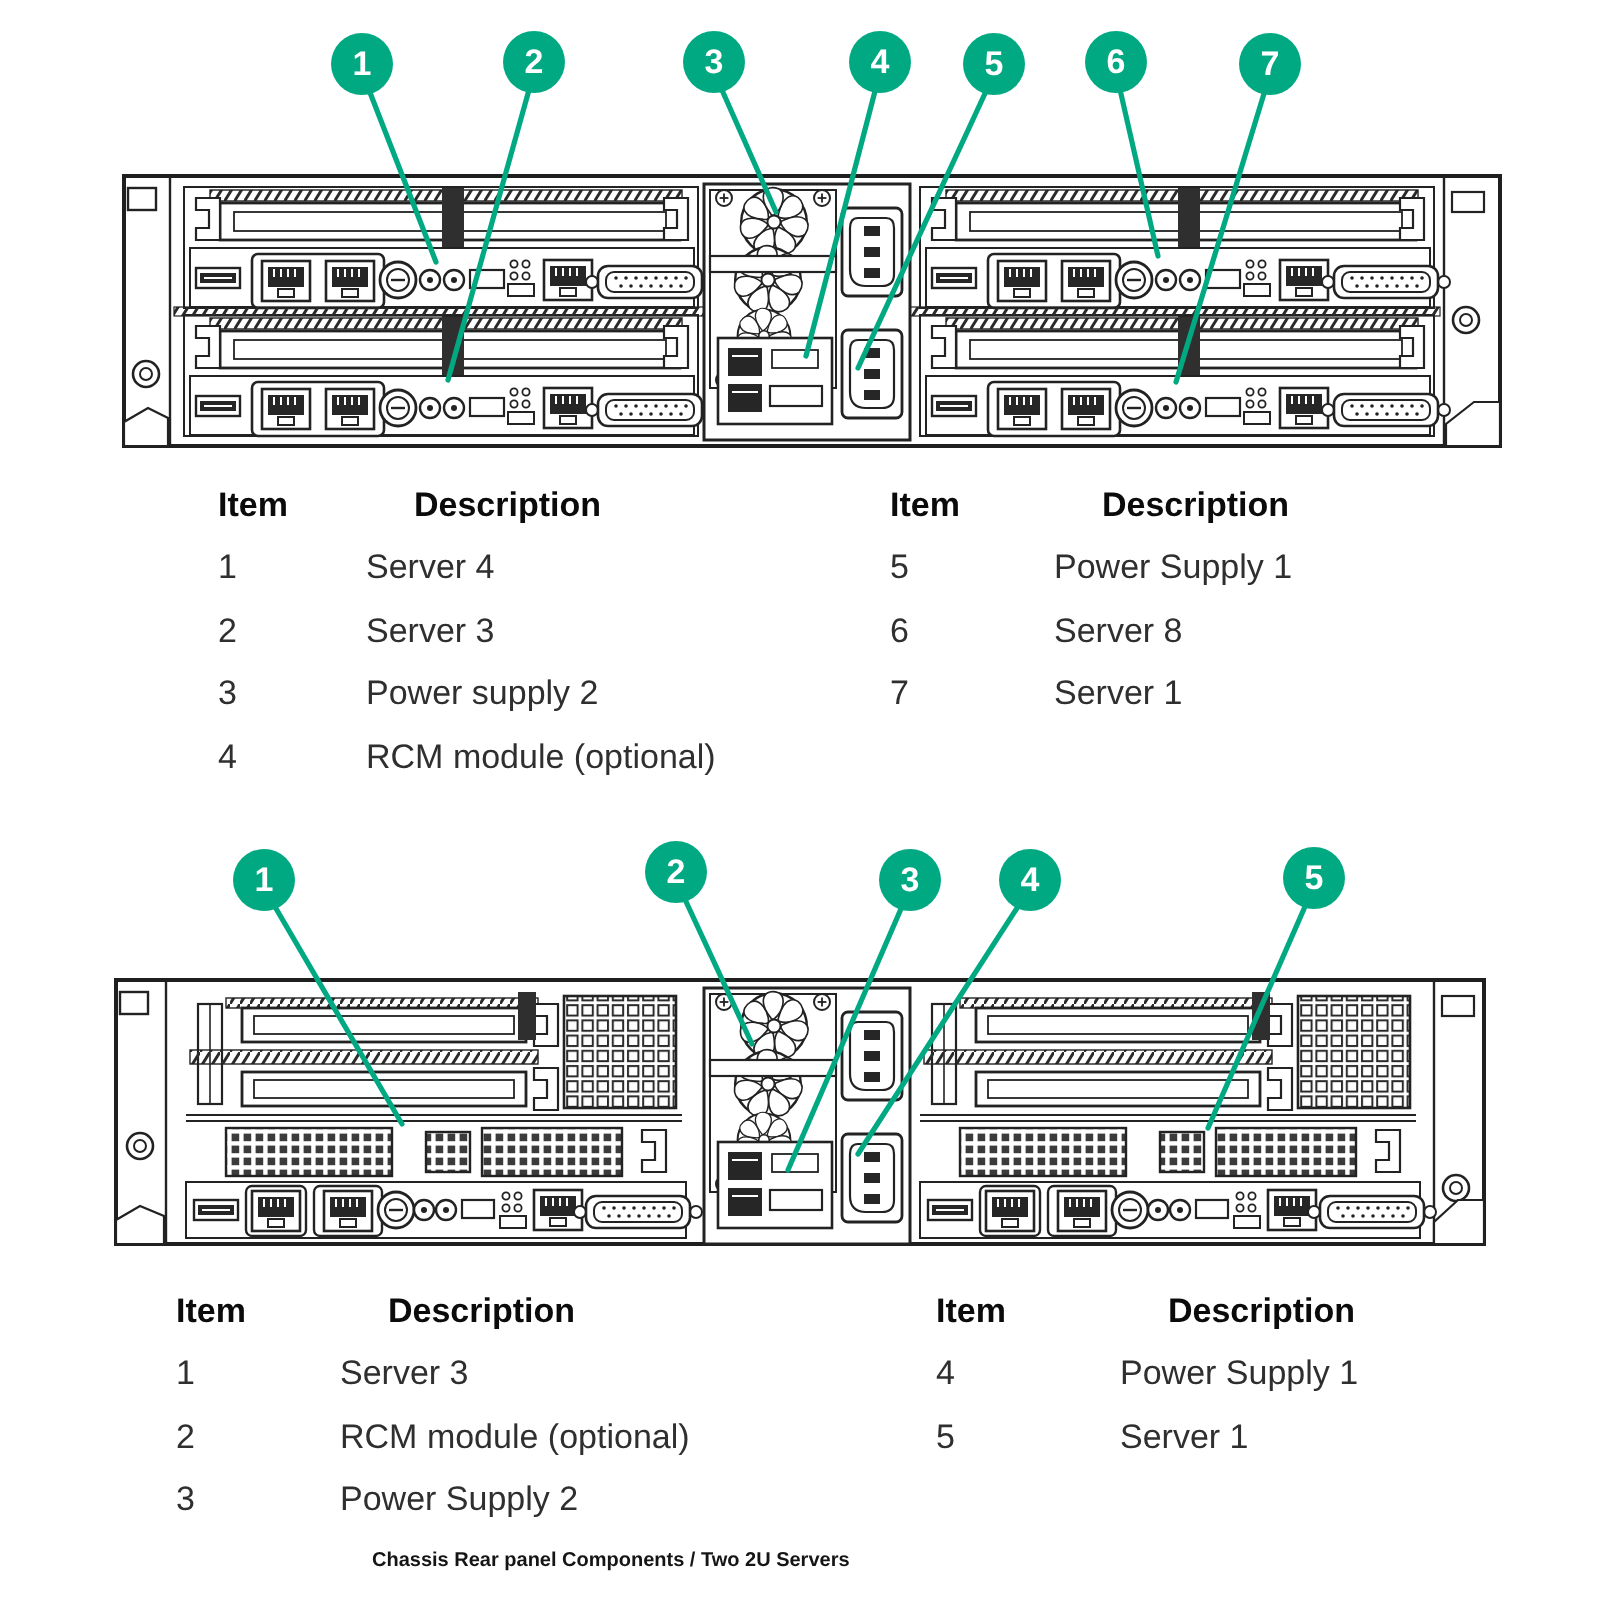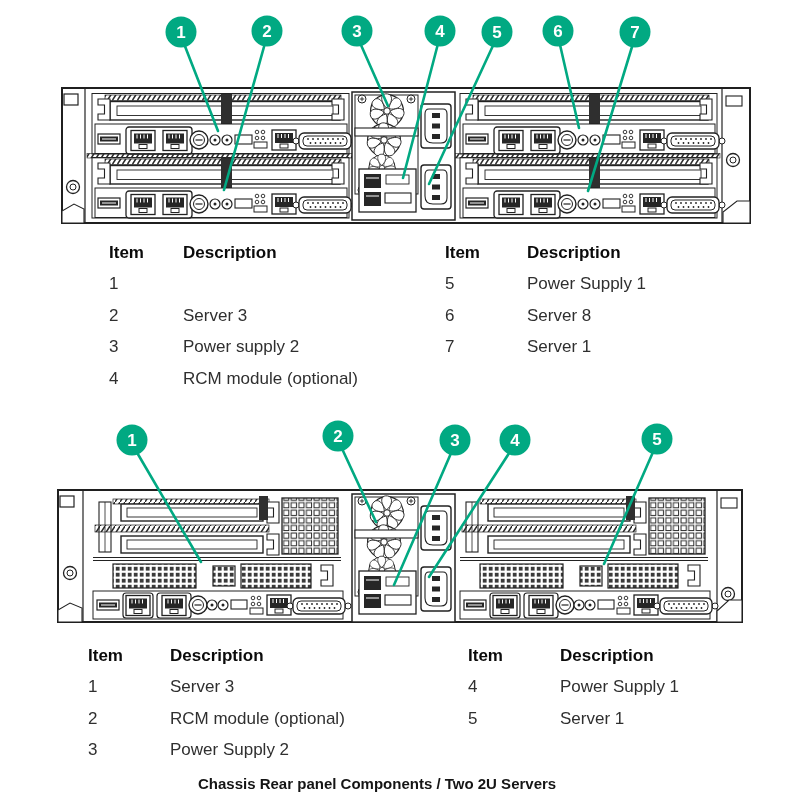--- a/index.html
+++ b/index.html
@@ -4,22 +4,22 @@
 <style>
   html,body{margin:0;padding:0;background:#fff;}
   #page{position:relative;width:800px;height:800px;background:#fff;overflow:hidden;
         font-family:"Liberation Sans", sans-serif;}
   #diagram-svg{position:absolute;left:0;top:0;z-index:1;}
   .co{position:absolute;z-index:3;width:31px;height:31px;border-radius:50%;
       background:#01A982;color:#fff;font-size:17px;font-weight:bold;line-height:31px;
       text-align:center;transform:translate(-50%,-50%);}
   .tbl{position:absolute;z-index:2;color:#2f2f2f;font-size:17px;}
   .tbl .tr{display:grid;grid-template-columns:var(--c) auto;height:31.5px;align-items:center;white-space:nowrap;}
-  .tbl .th{font-weight:bold;color:#0b0b0b;}
-  .caption{position:absolute;z-index:2;left:198px;top:775px;font-size:15px;font-weight:bold;color:#151515;white-space:nowrap;}
+  .tbl .th{font-weight:bold;color:#0b0b0b;gap:24px;}
+  .caption{position:absolute;z-index:2;left:186px;top:775px;font-size:10px;font-weight:bold;color:#151515;white-space:nowrap;}
 </style>
 </head>
 <body>
 
 <div id="page">
 
 <svg id="diagram-svg" width="800" height="800" viewBox="0 0 800 800">
   <defs>
     <pattern id="pVent" width="7.6" height="7.6" patternUnits="userSpaceOnUse">
       <rect x="1" y="1" width="5.2" height="5.2" fill="#fff" stroke="#2a2a2a" stroke-width="1"></rect>
@@ -285,20 +285,21 @@
 <div class="co" style="left:515px;top:440px">4</div>
 <div class="co" style="left:657px;top:439px">5</div>
 
 <div class="tbl" style="left:109px;top:237px;--c:74px">
   <div class="tr th">
     <span>Item</span>
     <span>Description</span>
   </div>
   <div class="tr">
     <span>1</span>
+    <span>Server 4</span>
   </div>
   <div class="tr">
     <span>2</span>
     <span>Server 3</span>
   </div>
   <div class="tr">
     <span>3</span>
     <span>Power supply 2</span>
   </div>
   <div class="tr">

